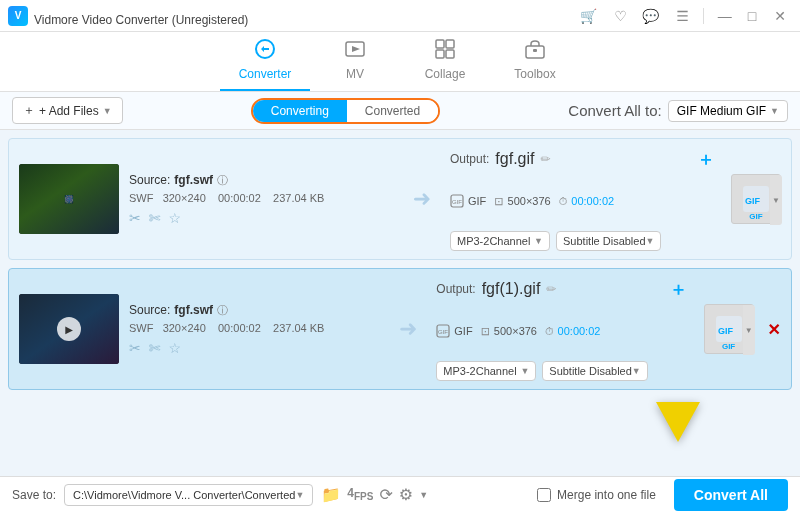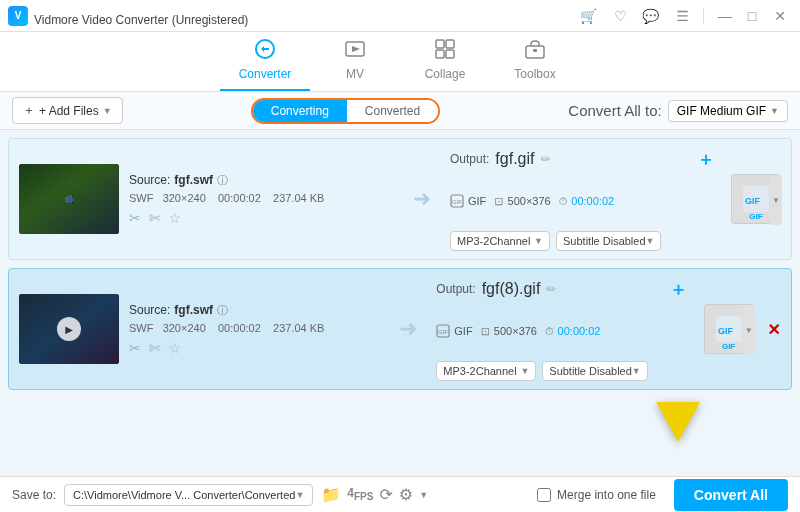--- a/index.html
+++ b/index.html
@@ -652,21 +652,21 @@
         <span class="action-icon">✄</span>
         <span class="action-icon">☆</span>
       </div>
     </div>
     <div class="arrow-section">
       <span class="right-arrow">➜</span>
     </div>
     <div class="output-section">
       <div class="output-top-row">
         <span style="color:#555;">Output:</span>
-        <span class="output-filename">fgf(8).gif</span>
+        <span class="output-filename">fgf(1).gif</span>
         <span class="edit-icon">✏</span>
         <span class="spacer"></span>
         <span class="add-output-btn">＋</span>
       </div>
       <div class="output-params-row">
         <div class="param-box">
           <svg width="14" height="14" viewBox="0 0 14 14">
             <rect x="1" y="1" width="12" height="12" rx="2" stroke="#888" stroke-width="1.2" fill="none"></rect>
             <text x="2" y="10" font-size="6" fill="#888">GIF</text>
           </svg>

